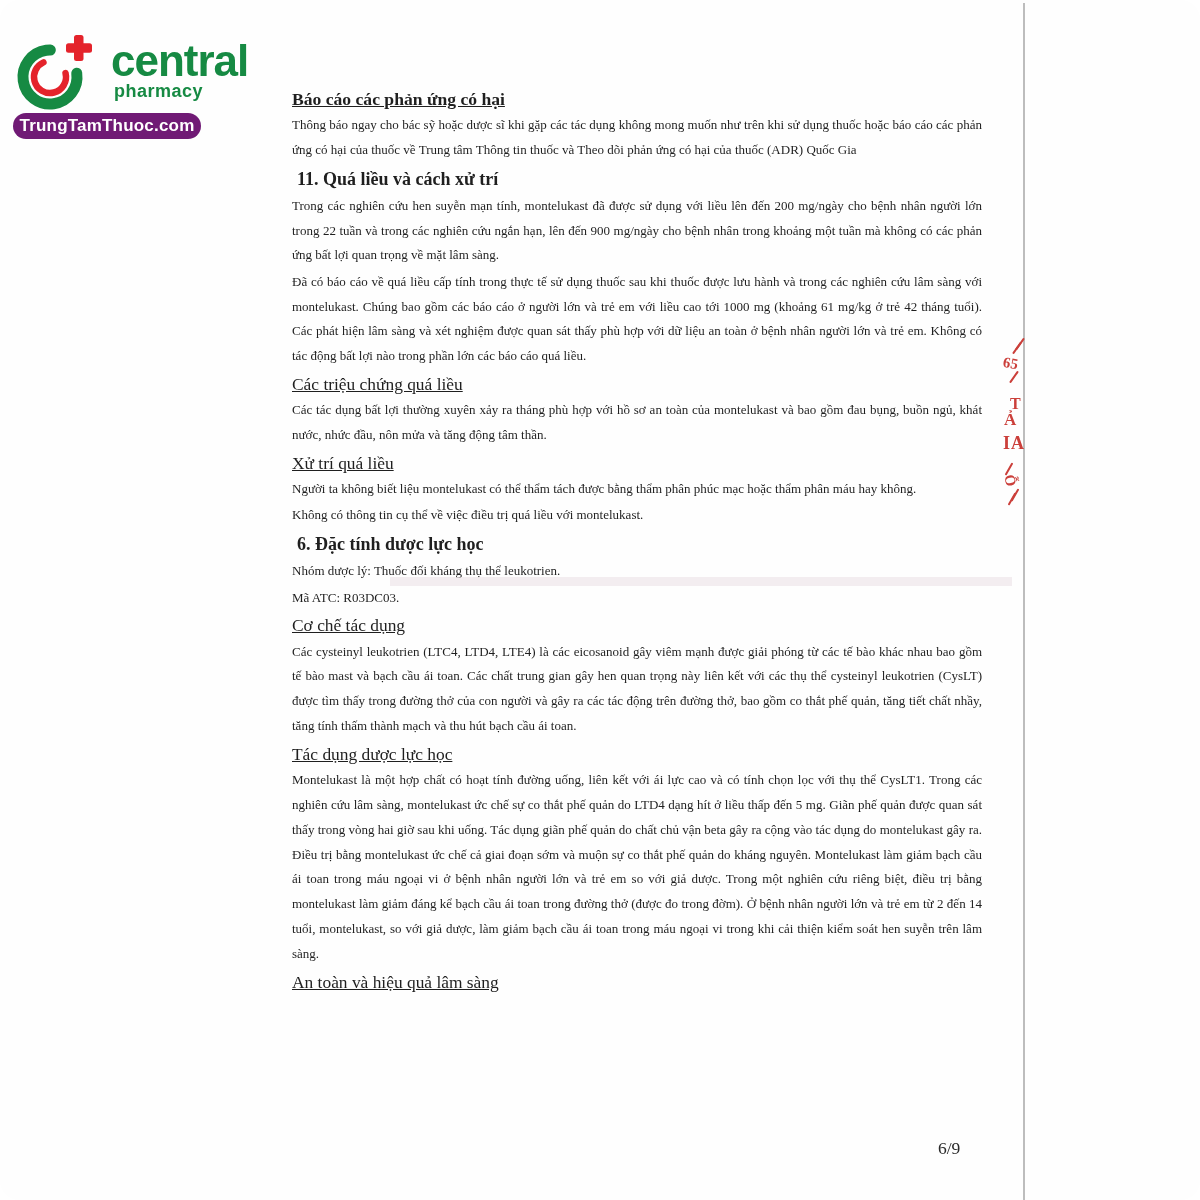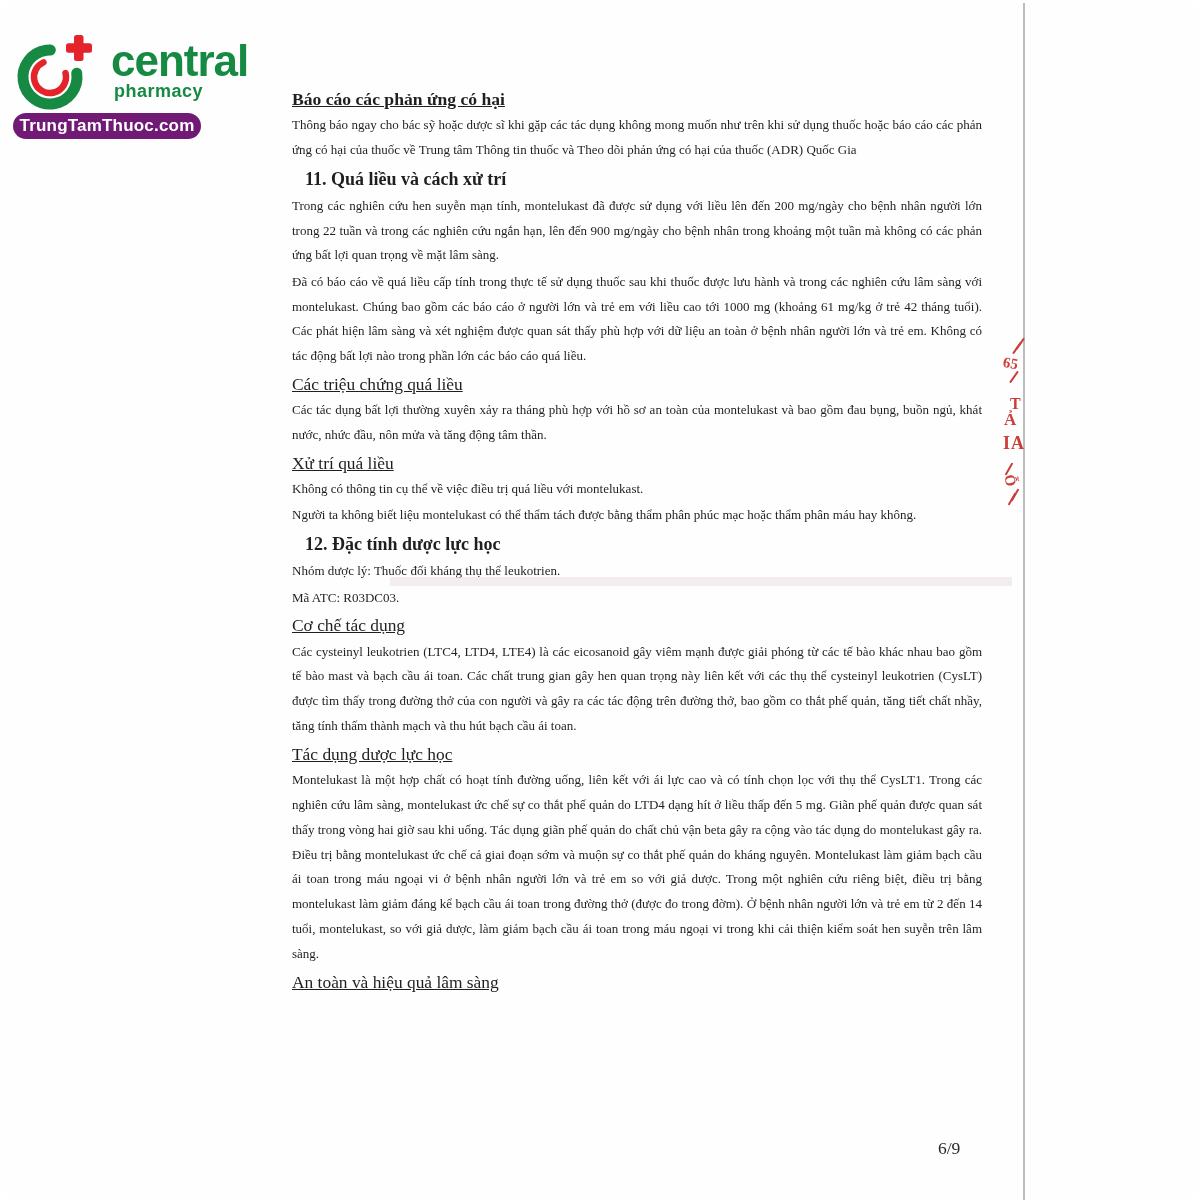--- a/index.html
+++ b/index.html
@@ -15,21 +15,21 @@
   .tagline{font-size:18px;line-height:20px;font-weight:700;color:#168a43;margin-left:3px;letter-spacing:.5px;}
   .pill{position:absolute;left:0px;top:79px;width:188px;height:26px;background:#701a75;border-radius:14px;
         display:flex;align-items:center;justify-content:center;color:#ffffff;
         font-family:"Liberation Sans", sans-serif;font-weight:700;font-size:17px;letter-spacing:.2px;}
   .logo .pill{top:80px;}
 
   
   .doc{position:absolute;left:292px;top:84px;width:690px;text-align:justify;}
   .doc .p{font-size:13px;line-height:24.8px;margin:1.5px 0;}
   .doc .h-bu{font-size:17.6px;line-height:24.8px;font-weight:700;text-decoration:underline;margin:3px 0 1.5px;text-align:left;}
-  .doc .h-b{font-size:18px;line-height:25px;font-weight:700;margin:4px 13px 2px;text-align:left;}
+  .doc .h-b{font-size:18px;line-height:25px;font-weight:700;margin:4px 5px 2px;text-align:left;}
   .doc .h-u{font-size:17.4px;line-height:24.8px;text-decoration:underline;margin:3px 0 1.5px;text-align:left;}
 
   
   .edge-line{position:absolute;left:1023px;top:3px;width:2px;height:1197px;background:#bdbdbd;}
   .scan-band{position:absolute;left:390px;top:577px;width:622px;height:9px;background:#eadfe3;opacity:.55;}
   .page-num{position:absolute;left:938px;top:1138px;font-size:17.5px;color:#2a2a2a;}
 
   
   .frag{position:absolute;color:#cb3f3a;font-family:"Liberation Serif", serif;}
   .frag-65{left:1003px;top:355px;font-size:15px;font-weight:700;transform:rotate(10deg);}
@@ -68,23 +68,23 @@
 
   <div class="doc">
     <div class="h-bu">Báo cáo các phản ứng có hại</div>
     <div class="p">Thông báo ngay cho bác sỹ hoặc dược sĩ khi gặp các tác dụng không mong muốn như trên khi sử dụng thuốc hoặc báo cáo các phản ứng có hại của thuốc về Trung tâm Thông tin thuốc và Theo dõi phản ứng có hại của thuốc (ADR) Quốc Gia</div>
     <div class="h-b">11. Quá liều và cách xử trí</div>
     <div class="p">Trong các nghiên cứu hen suyễn mạn tính, montelukast đã được sử dụng với liều lên đến 200 mg/ngày cho bệnh nhân người lớn trong 22 tuần và trong các nghiên cứu ngắn hạn, lên đến 900 mg/ngày cho bệnh nhân trong khoảng một tuần mà không có các phản ứng bất lợi quan trọng về mặt lâm sàng.</div>
     <div class="p">Đã có báo cáo về quá liều cấp tính trong thực tế sử dụng thuốc sau khi thuốc được lưu hành và trong các nghiên cứu lâm sàng với montelukast. Chúng bao gồm các báo cáo ở người lớn và trẻ em với liều cao tới 1000 mg (khoảng 61 mg/kg ở trẻ 42 tháng tuổi). Các phát hiện lâm sàng và xét nghiệm được quan sát thấy phù hợp với dữ liệu an toàn ở bệnh nhân người lớn và trẻ em. Không có tác động bất lợi nào trong phần lớn các báo cáo quá liều.</div>
     <div class="h-u">Các triệu chứng quá liều</div>
     <div class="p">Các tác dụng bất lợi thường xuyên xảy ra tháng phù hợp với hồ sơ an toàn của montelukast và bao gồm đau bụng, buồn ngủ, khát nước, nhức đầu, nôn mửa và tăng động tâm thần.</div>
     <div class="h-u">Xử trí quá liều</div>
+    <div class="p">Người ta không biết liệu montelukast có thể thẩm tách được bằng thẩm phân phúc mạc hoặc thẩm phân máu hay không.</div>
     <div class="p">Không có thông tin cụ thể về việc điều trị quá liều với montelukast.</div>
-    <div class="p">Người ta không biết liệu montelukast có thể thẩm tách được bằng thẩm phân phúc mạc hoặc thẩm phân máu hay không.</div>
-    <div class="h-b">12. Đặc tính dược lực học</div>
+    <div class="h-b">6. Đặc tính dược lực học</div>
     <div class="p">Nhóm dược lý: Thuốc đối kháng thụ thể leukotrien.</div>
     <div class="p">Mã ATC: R03DC03.</div>
     <div class="h-u">Cơ chế tác dụng</div>
     <div class="p">Các cysteinyl leukotrien (LTC4, LTD4, LTE4) là các eicosanoid gây viêm mạnh được giải phóng từ các tế bào khác nhau bao gồm tế bào mast và bạch cầu ái toan. Các chất trung gian gây hen quan trọng này liên kết với các thụ thể cysteinyl leukotrien (CysLT) được tìm thấy trong đường thở của con người và gây ra các tác động trên đường thở, bao gồm co thắt phế quản, tăng tiết chất nhầy, tăng tính thấm thành mạch và thu hút bạch cầu ái toan.</div>
     <div class="h-u">Tác dụng dược lực học</div>
     <div class="p">Montelukast là một hợp chất có hoạt tính đường uống, liên kết với ái lực cao và có tính chọn lọc với thụ thể CysLT1. Trong các nghiên cứu lâm sàng, montelukast ức chế sự co thắt phế quản do LTD4 dạng hít ở liều thấp đến 5 mg. Giãn phế quản được quan sát thấy trong vòng hai giờ sau khi uống. Tác dụng giãn phế quản do chất chủ vận beta gây ra cộng vào tác dụng do montelukast gây ra. Điều trị bằng montelukast ức chế cả giai đoạn sớm và muộn sự co thắt phế quản do kháng nguyên. Montelukast làm giảm bạch cầu ái toan trong máu ngoại vi ở bệnh nhân người lớn và trẻ em so với giả dược. Trong một nghiên cứu riêng biệt, điều trị bằng montelukast làm giảm đáng kể bạch cầu ái toan trong đường thở (được đo trong đờm). Ở bệnh nhân người lớn và trẻ em từ 2 đến 14 tuổi, montelukast, so với giả dược, làm giảm bạch cầu ái toan trong máu ngoại vi trong khi cải thiện kiểm soát hen suyễn trên lâm sàng.</div>
     <div class="h-u">An toàn và hiệu quả lâm sàng</div>
   </div>
 
   <div class="scan-band"></div>

